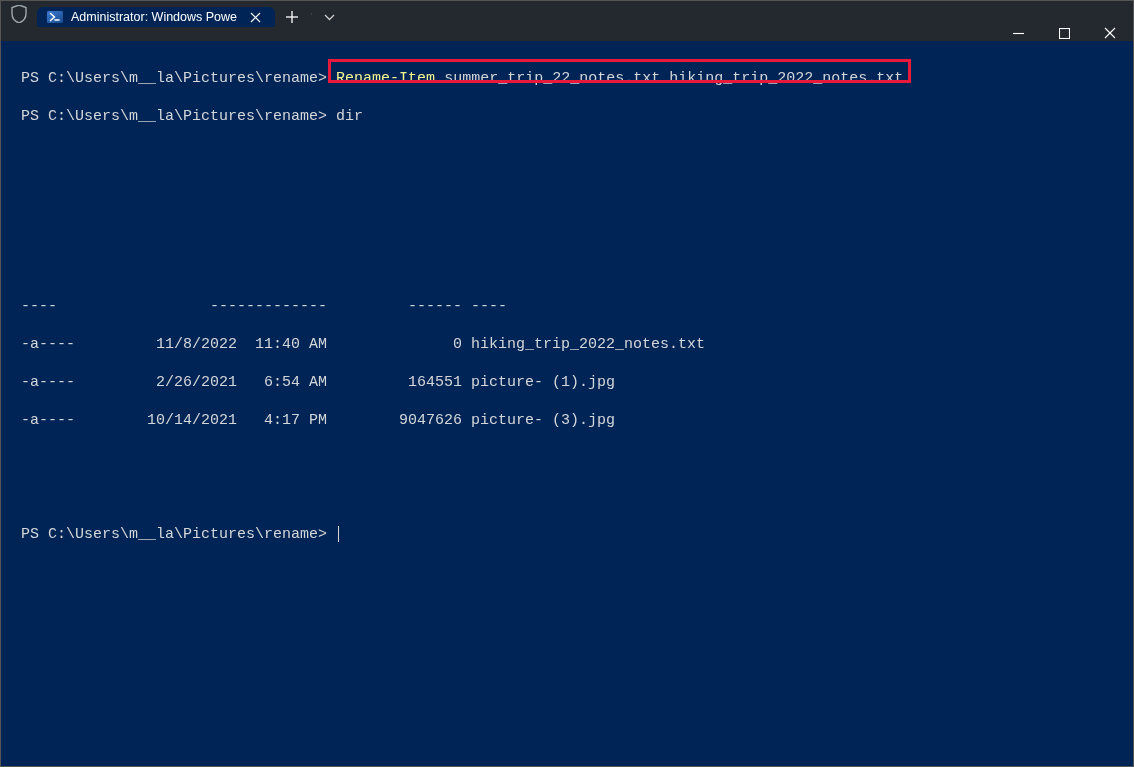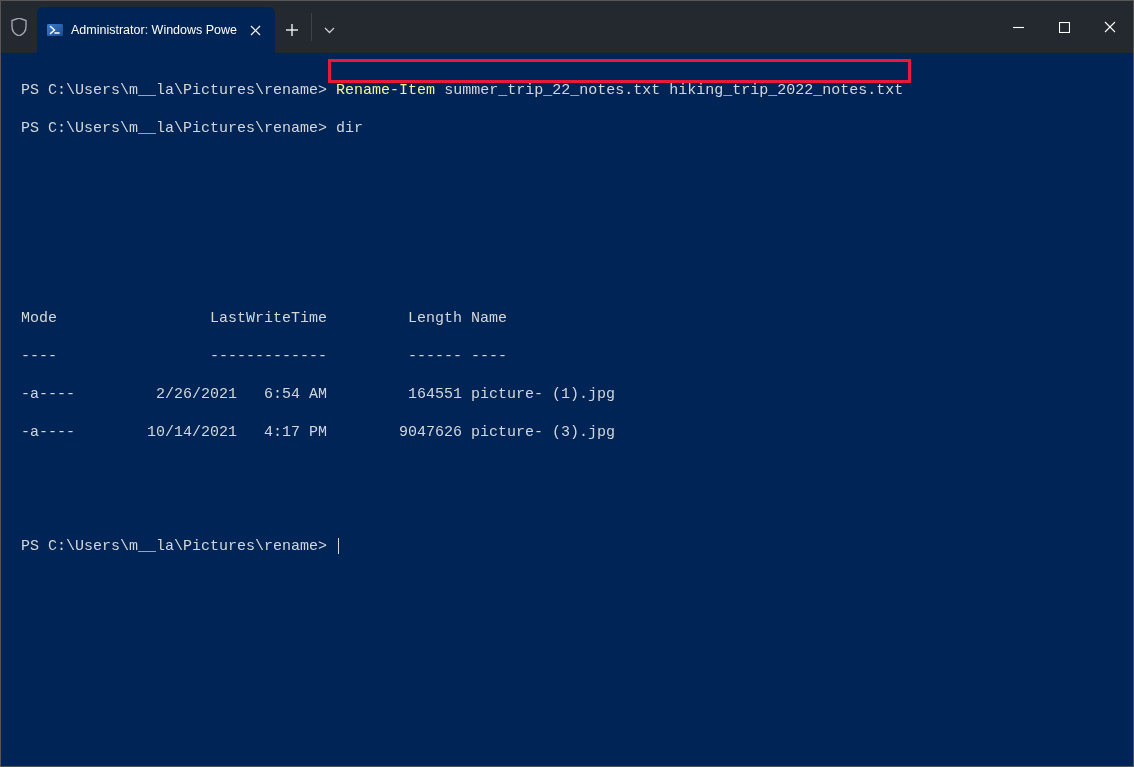--- a/index.html
+++ b/index.html
@@ -5,25 +5,26 @@
     * { margin: 0; padding: 0; box-sizing: border-box; }
     body {
       background: #242930;
       font-family: 'Consolas', 'Courier New', monospace;
       width: 1134px;
       height: 767px;
       overflow: hidden;
       border: 1px solid #555;
     }
     .titlebar {
-      height: 52px;
+      height: 40px;
       background: #242930;
       display: flex;
       align-items: stretch;
       color: #fff;
+      flex-direction: column;
     }
     .titlebar-left {
       display: flex;
       align-items: stretch;
     }
     .shield-wrap {
       width: 36px;
       display: flex;
       align-items: center;
       justify-content: center;
@@ -189,22 +190,22 @@
   </div>
 </div>
 
 <div class="terminal">
 <div class="prompt-row"><span>PS C:\Users\m__la\Pictures\rename&gt;</span> <span class="cmd-yellow">Rename-Item</span> <span>summer_trip_22_notes.txt hiking_trip_2022_notes.txt</span></div>
 <div class="prompt-row"><span>PS C:\Users\m__la\Pictures\rename&gt;</span> <span>dir</span></div>
 <div> </div>
 <div> </div>
 <div> </div>
 <div> </div>
-<div>Mode                 LastWriteTime         Length Name</div>
 <div>----                 -------------         ------ ----</div>
+<div>-a----         11/8/2022  11:40 AM              0 hiking_trip_2022_notes.txt</div>
 <div>-a----         2/26/2021   6:54 AM         164551 picture- (1).jpg</div>
 <div>-a----        10/14/2021   4:17 PM        9047626 picture- (3).jpg</div>
 <div> </div>
 <div> </div>
 <div class="prompt-row"><span>PS C:\Users\m__la\Pictures\rename&gt;</span> <span class="cursor"></span></div>
 </div>
 
 <div class="highlight-box" style="top: 59px; left: 328px; width: 583px; height: 24px;"></div>
 
 </body></html>

